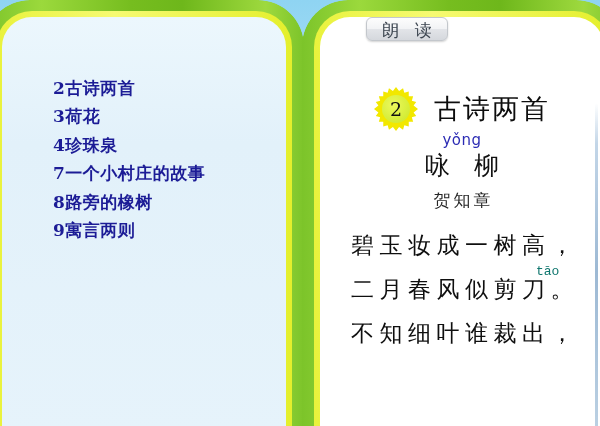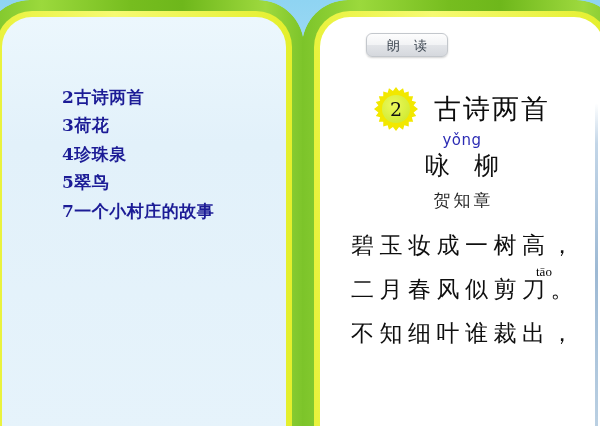--- a/index.html
+++ b/index.html
@@ -78,48 +78,48 @@
   
   #panel-right { left: 302px; width: 320px; }
   #panel-right .page { background: #ffffff; }
 
   
   .lesson-list {
     position: absolute;
     left: 44px;
     top: 50px;
     right: 6px;
-    margin: 16px;
+    margin: 7px;
     padding: 0;
     list-style: none;
   }
   .lesson-item {
     font-family: "DejaVu Serif", "Liberation Serif", serif;
     font-weight: bold;
     font-size: 17px;
     line-height: 28.4px;
     color: #1c1c96;
     white-space: nowrap;
     letter-spacing: .5px;
   }
 
   
   .read-btn {
     position: absolute;
     left: 46px;
-    top: 16px;
+    top: 0;
     width: 82px;
     height: 24px;
     border: 1px solid #c3c7cc;
     border-radius: 6px;
     background: linear-gradient(to bottom, #fdfdfd 0%, #f2f3f5 48%, #e2e4e8 52%, #d5d8dd 100%);
     box-shadow: 0 1px 2px rgba(0,0,0,.18);
     color: #3c4550;
     font-family: "DejaVu Sans", "Liberation Sans", sans-serif;
-    font-size: 13px;
+    font-size: 17px;
     letter-spacing: 5px;
     text-indent: 5px;
     line-height: 24px;
     cursor: pointer;
     padding: 0;
   }
 
   .title-row {
     position: absolute;
     left: 0; right: 0;
@@ -218,24 +218,24 @@
     font-family: "DejaVu Serif", "Liberation Serif", serif;
     font-size: 23px;
     color: #0f0f0f;
     letter-spacing: 5.5px;
     line-height: 44px;
     white-space: nowrap;
     text-align: center;
   }
   .poem-line .ruby-mark {
     position: absolute;
-    font-family: Liberation Serif, serif;
+    font-family: Liberation Mono, monospace;
     font-size: 13px;
     letter-spacing: 0;
-    color: #000000;
+    color: #0f766e;
     line-height: 13px;
     top: -2px;
     left: 196px;
   }
 
   
   .scroll-line {
     position: absolute;
     right: 6px;
     top: 86px;
@@ -258,22 +258,23 @@
   <div class="cloud c6"></div>
 
   <div class="panel" id="panel-left">
     <div class="frame-green"></div>
     <div class="frame-yellow"></div>
     <div class="page">
       <ul class="lesson-list">
         <li class="lesson-item">2古诗两首</li>
         <li class="lesson-item">3荷花</li>
         <li class="lesson-item">4珍珠泉</li>
-        <li class="lesson-item">5翠鸟</li>
         <li class="lesson-item">7一个小村庄的故事</li>
+        <li class="lesson-item">8路旁的橡树</li>
+        <li class="lesson-item">9寓言两则</li>
       </ul>
     </div>
   </div>
 
   <div class="panel" id="panel-right">
     <div class="frame-green"></div>
     <div class="frame-yellow"></div>
     <div class="page">
 
       <button class="read-btn">朗 读</button>

